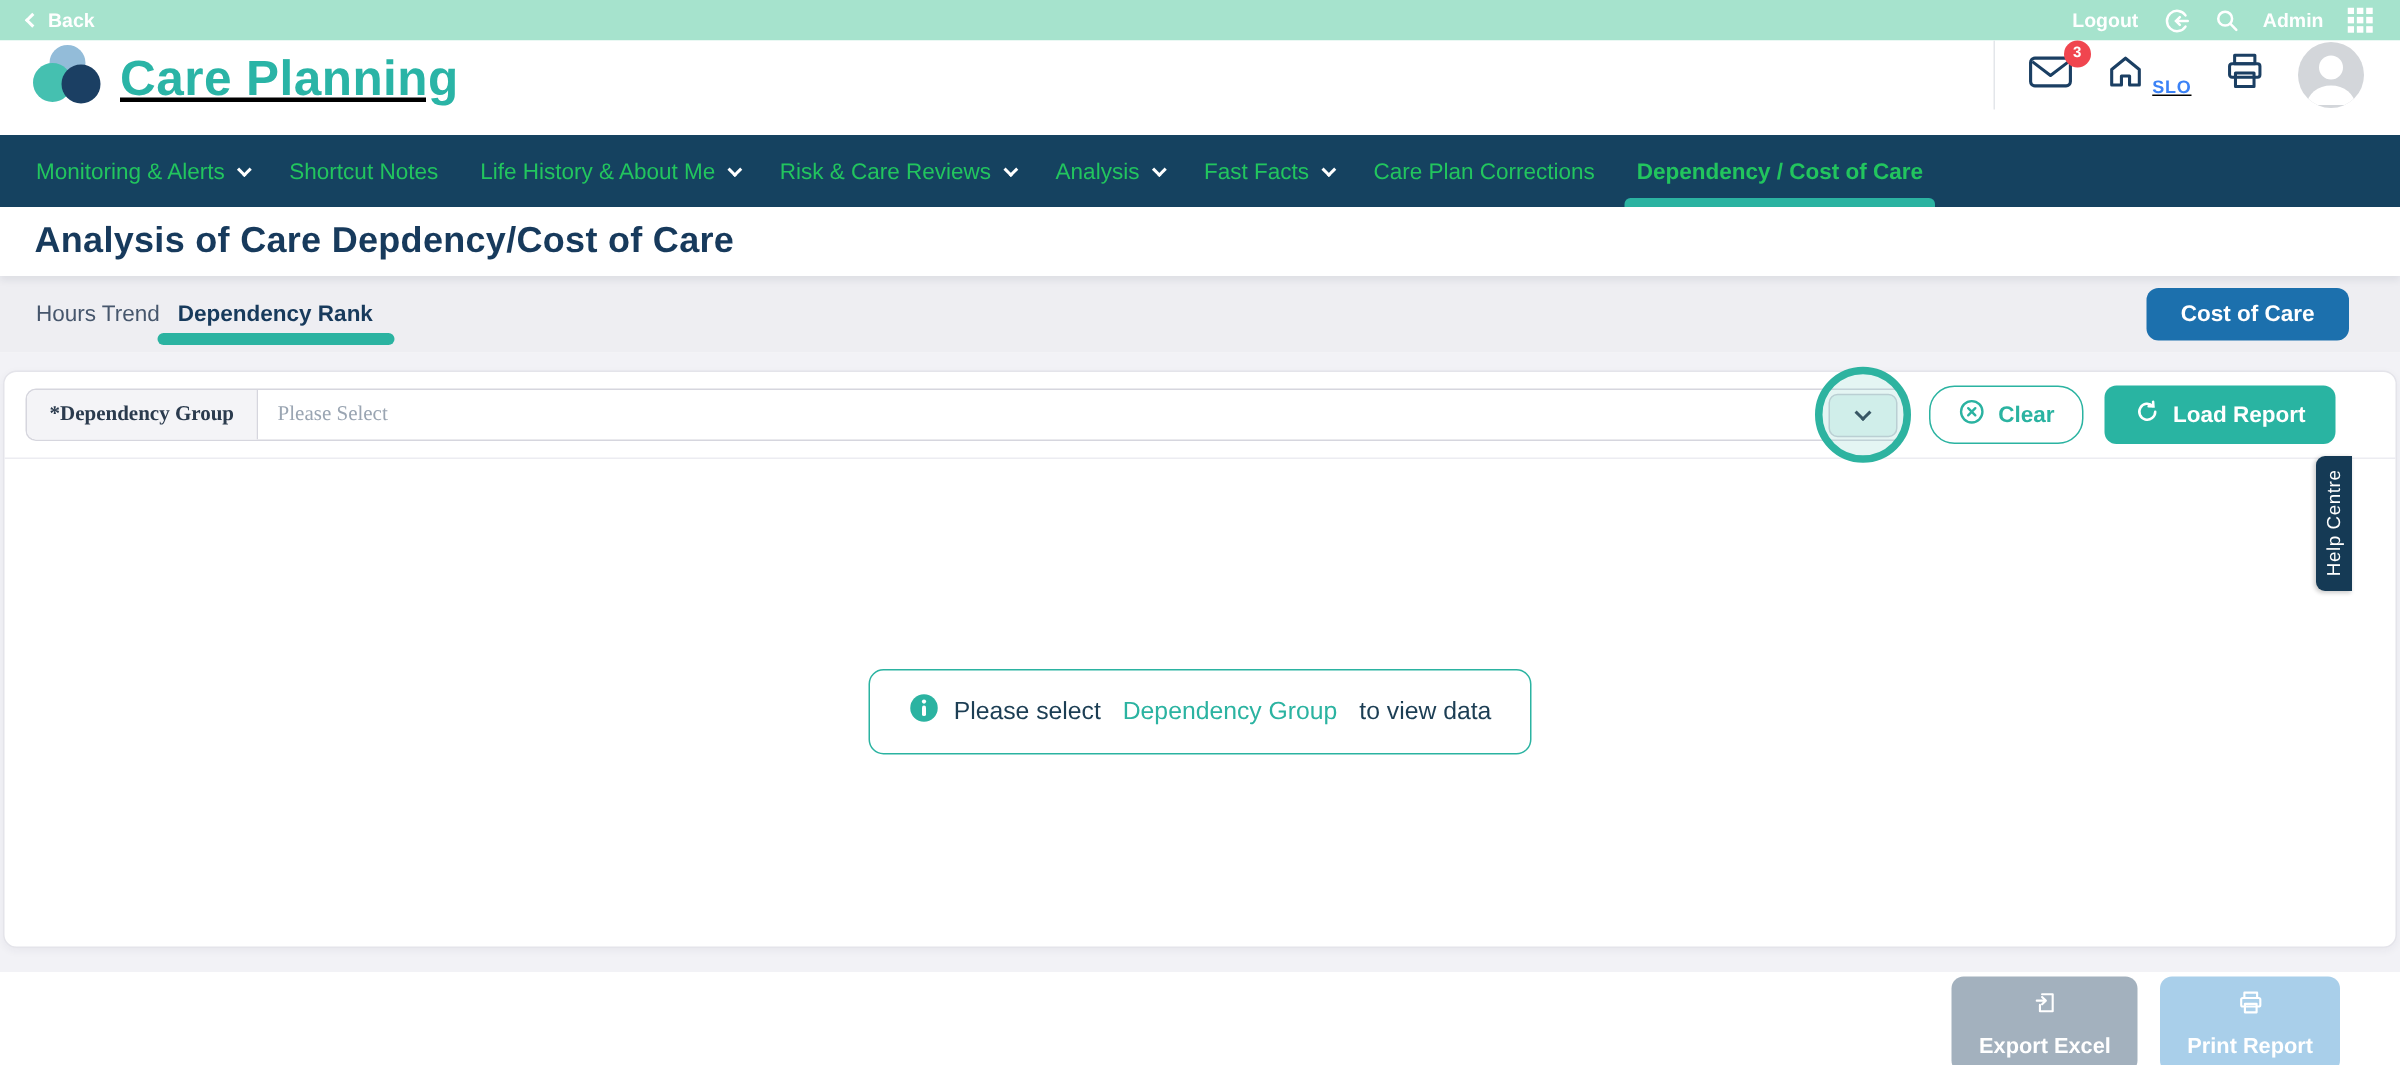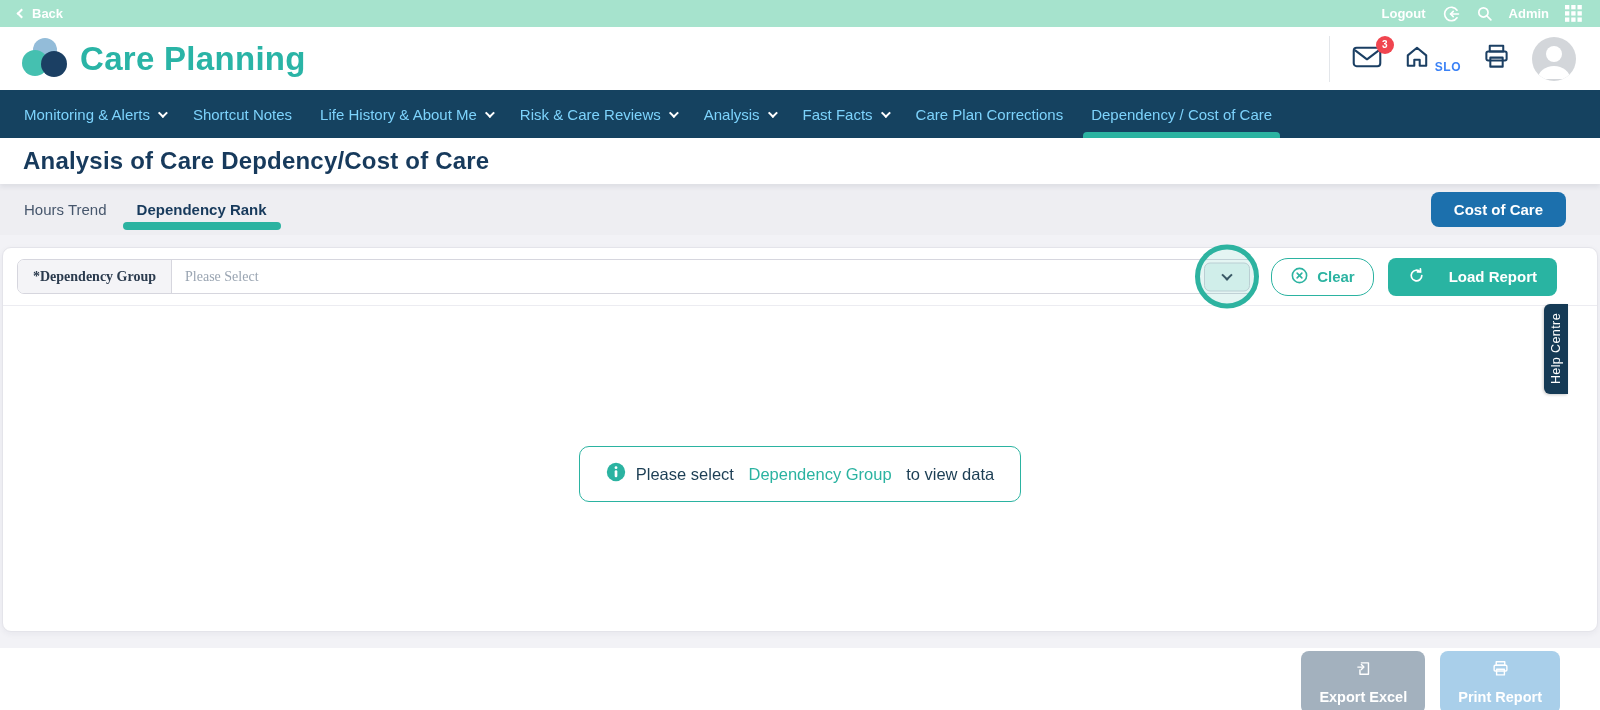--- a/index.html
+++ b/index.html
@@ -8,62 +8,62 @@
 
   
   .topbar { height:27px; background:#A6E3CD; display:flex; align-items:center; justify-content:space-between; padding:0 18px; }
   .topbar .back { display:flex; align-items:center; gap:7px; color:#fff; font-size:13px; font-weight:bold; cursor:pointer;text-align:right; }
   .chev-left { width:7px; height:7px; border-left:2px solid #fff; border-bottom:2px solid #fff; transform:rotate(45deg); display:inline-block; }
   .topbar-right { display:flex; align-items:center; gap:16px; color:#fff; font-size:13px; font-weight:bold; }
   .topbar-right .tb-item { display:flex; align-items:center; gap:6px; cursor:pointer; }
   .tb-icon svg { display:block; }
 
   
-  .header { height:63px; background:#fff; display:flex; align-items:center; justify-content:space-between; padding:0 24px 0 20px; }
+  .header { height:63px; background:#fff; display:flex; align-items:flex-start; justify-content:space-between; padding:0 24px 0 20px;text-decoration:underline; }
   .brand { display:flex; align-items:center; gap:10px; }
   .brand-title { font-size:33px; font-weight:bold; color:#2AB4A6; letter-spacing:.3px; }
   .header-icons { display:flex; align-items:center; gap:22px; border-left:1px solid #e3e6ea; padding-left:22px; height:46px; }
   .hicon { position:relative; display:flex; align-items:center; gap:5px; cursor:pointer; }
   .badge { position:absolute; top:-9px; right:-12px; background:#F0454F; color:#fff; font-size:10px; font-weight:bold; width:18px; height:18px; border-radius:50%; display:flex; align-items:center; justify-content:center; }
   .slo { color:#3b82f6; font-size:12px; font-weight:bold; letter-spacing:.5px;margin-top:16px; }
   .avatar { width:44px; height:44px; border-radius:50%; background:#D3D6DA; display:flex; align-items:center; justify-content:center; overflow:hidden; }
 
   
   .navbar { height:48px; background:#154260; display:flex; align-items:stretch; padding:0 10px; }
-  .nav-item { position:relative; display:flex; align-items:center; gap:8px; color:#7dd3fc; font-size:15px; padding:0 14px; cursor:pointer; white-space:nowrap; }
-  .nav-item.active { font-weight:normal; }
+  .nav-item { position:relative; display:flex; align-items:center; gap:8px; color:#22c55e; font-size:15px; padding:0 14px; cursor:pointer; white-space:nowrap; }
+  .nav-item.active { font-weight:bold; }
   .nav-item.active::after { content:""; position:absolute; left:6px; right:6px; bottom:0; height:6px; background:#2BB3A1; border-radius:4px 4px 0 0; }
   .chev-down { width:7px; height:7px; border-right:2px solid #fff; border-bottom:2px solid #fff; transform:rotate(45deg) translateY(-2px); display:inline-block; }
 
   
   .title-strip { height:46px; background:#fff; display:flex; align-items:center; padding:0 23px; box-shadow:0 3px 5px rgba(30,40,70,.08); position:relative; z-index:2; }
   .page-title { font-size:24px; font-weight:bold; color:#173A5C; letter-spacing:.2px;text-align:center; }
 
   
   .tab-strip { height:51px; background:#EEEEF2; display:flex; align-items:center; justify-content:space-between; padding:0 34px 0 22px; position:relative; z-index:1; }
-  .tabs { display:flex; align-items:stretch; height:100%; gap:26px; }
+  .tabs { display:flex; align-items:stretch; height:100%; gap:8px; }
   .tab { position:relative; display:flex; align-items:center; font-size:15px; color:#46566C; cursor:pointer; padding:0 2px; }
   .tab.active { color:#173A5C; font-weight:bold; }
   .tab.active::after { content:""; position:absolute; left:-12px; right:-12px; bottom:5px; height:8px; background:#2BB3A1; border-radius:8px; }
   .cost-btn { background:#1C70AD; color:#fff; font-size:15px; font-weight:bold; border:none; border-radius:8px; padding:9px 23px; cursor:pointer; font-family:inherit; }
 
   
   .content-bg { height:413px; background:#F2F2F6; position:relative; }
   .card { position:absolute; top:12px; left:2px; right:2px; height:385px; background:#fff; border:1px solid #E4E4EA; border-radius:9px; box-shadow:0 2px 6px rgba(30,40,70,.05); }
   .filter-row { height:58px; display:flex; align-items:center; gap:14px; padding:0 40px 0 14px; border-bottom:1px solid #ECECF1; }
   .field { flex:1; display:flex; height:35px; border:1px solid #D6D6DE; border-radius:7px; background:#fff;font-family:Liberation Serif, serif; }
   .field-label { background:#F4F4F7; border-right:1px solid #D6D6DE; border-radius:6px 0 0 6px; display:flex; align-items:center; padding:0 15px; font-size:14px; font-weight:bold; color:#2B3B4E; white-space:nowrap; }
   .field-select { flex:1; display:flex; align-items:center; padding-left:13px; position:relative; cursor:pointer; }
   .placeholder { font-size:14px; color:#9AA5B2; }
   .chev-wrap { position:absolute; right:6px; top:50%; transform:translateY(-50%); width:46px; height:29px; }
   .chev-btn { width:46px; height:29px; border:1px solid #CFD4DB; border-radius:6px; background:rgba(43,179,161,.10); cursor:pointer; display:flex; align-items:center; justify-content:center; }
   .chev-dark { width:8px; height:8px; border-right:2px solid #3A4A5C; border-bottom:2px solid #3A4A5C; transform:rotate(45deg) translate(-1px,-1px); }
   .highlight-ring { position:absolute; left:50%; top:50%; transform:translate(-50%,-50%); width:64px; height:64px; border:5px solid #2DB3A0; border-radius:50%; background:rgba(45,179,160,.13); pointer-events:none; z-index:5; }
   .clear-btn { display:flex; align-items:center; gap:8px; background:#fff; border:1px solid #2BB3A1; color:#2BB3A1; font-size:15px; font-weight:bold; border-radius:17px; padding:7px 18px; cursor:pointer; font-family:inherit; }
-  .load-btn { display:flex; align-items:center; gap:24px; background:#29B4A2; border:none; color:#fff; font-size:15px; font-weight:bold; border-radius:8px; padding:9px 20px; cursor:pointer; font-family:inherit; }
+  .load-btn { display:flex; align-items:center; gap:9px; background:#29B4A2; border:none; color:#fff; font-size:15px; font-weight:bold; border-radius:8px; padding:9px 20px; cursor:pointer; font-family:inherit; }
   .card-body { display:flex; justify-content:center; }
   .message-box { margin-top:140px; display:inline-flex; align-items:center; gap:10px; border:1.5px solid #2BB3A1; border-radius:10px; background:#fff; padding:15px 26px; font-size:16.5px; color:#1C3E54; }
   .message-box .msg-link { color:#2BB3A1; cursor:pointer; }
   .msg-text { white-space:pre; }
 
   .help-tab { position:absolute; top:69px; right:32px; width:24px; height:90px; background:#153A55; border-radius:6px 0 0 6px; display:flex; align-items:center; justify-content:center; cursor:pointer; box-shadow:-1px 1px 3px rgba(0,0,0,.2); }
   .help-tab span { writing-mode:vertical-rl; transform:rotate(180deg); color:#fff; font-size:12.5px; letter-spacing:.4px; }
 
   
   .footer { height:62px; background:#fff; display:flex; align-items:flex-start; justify-content:flex-end; gap:15px; padding:3px 40px 0 0; }

